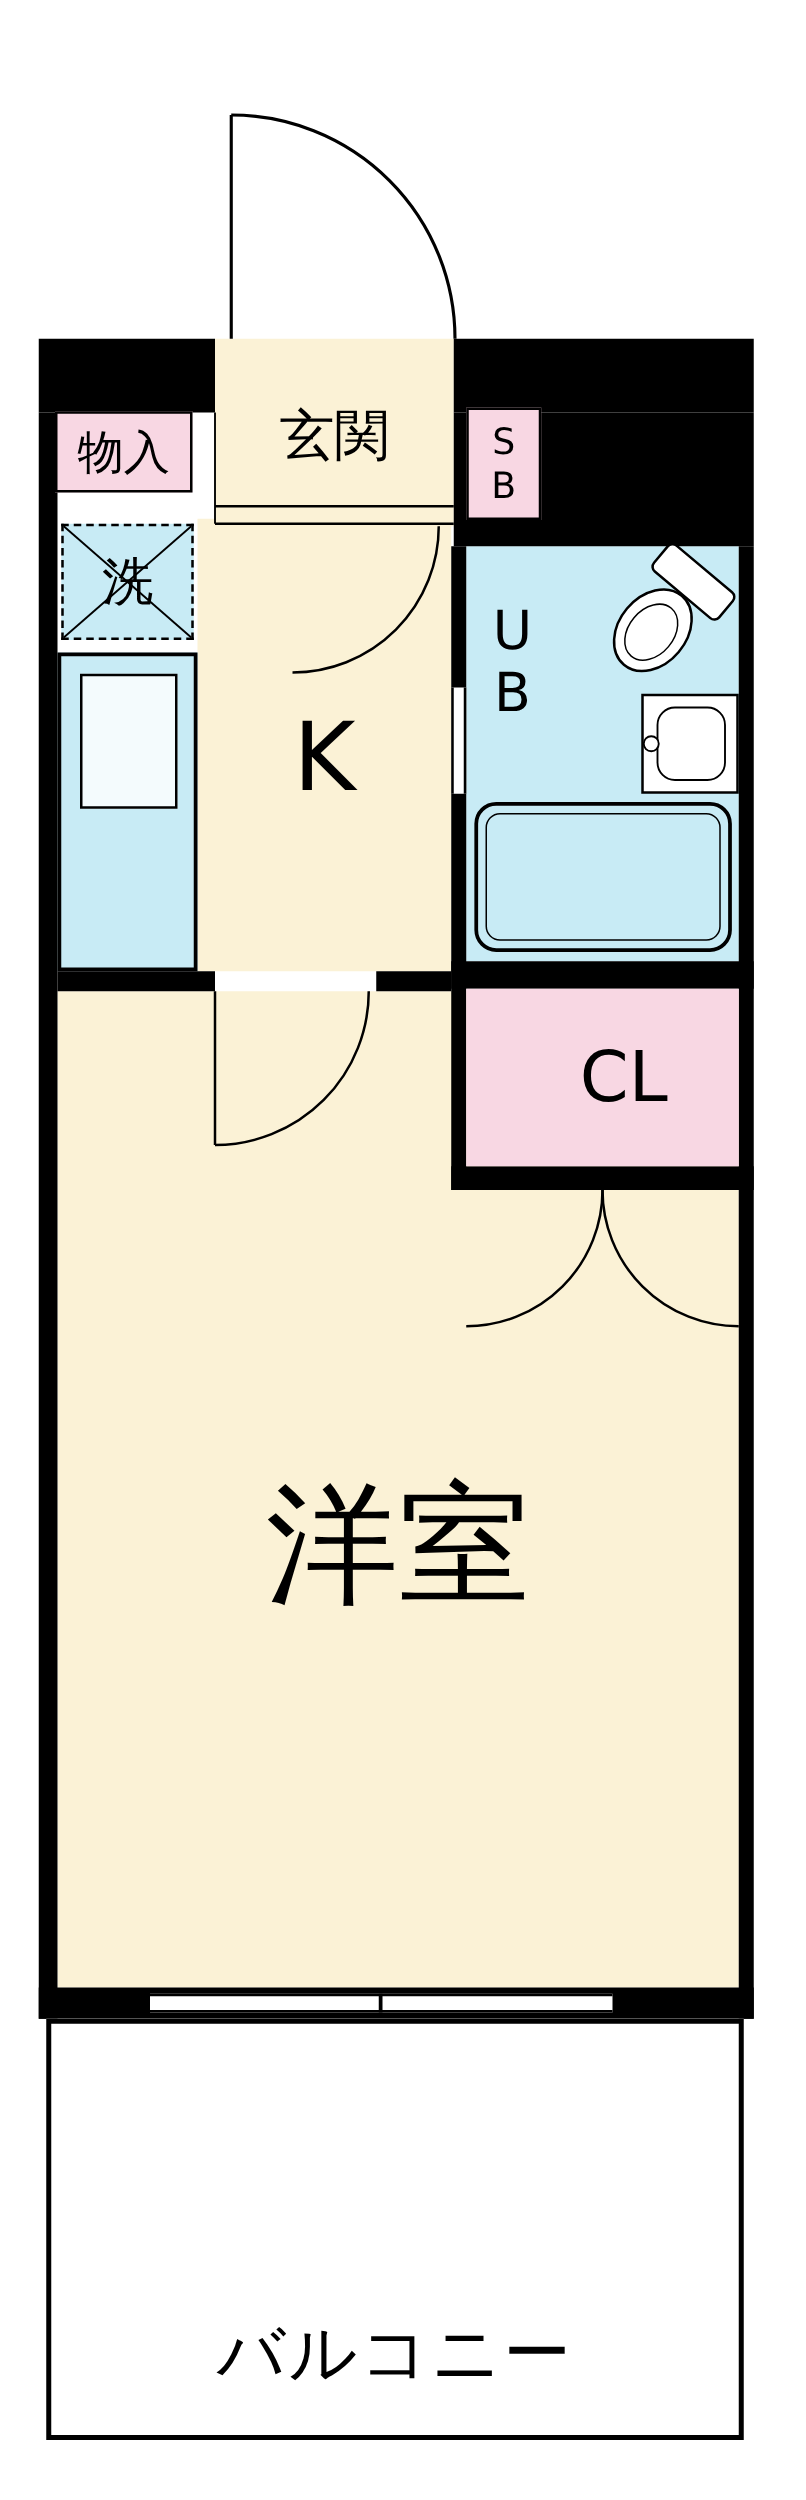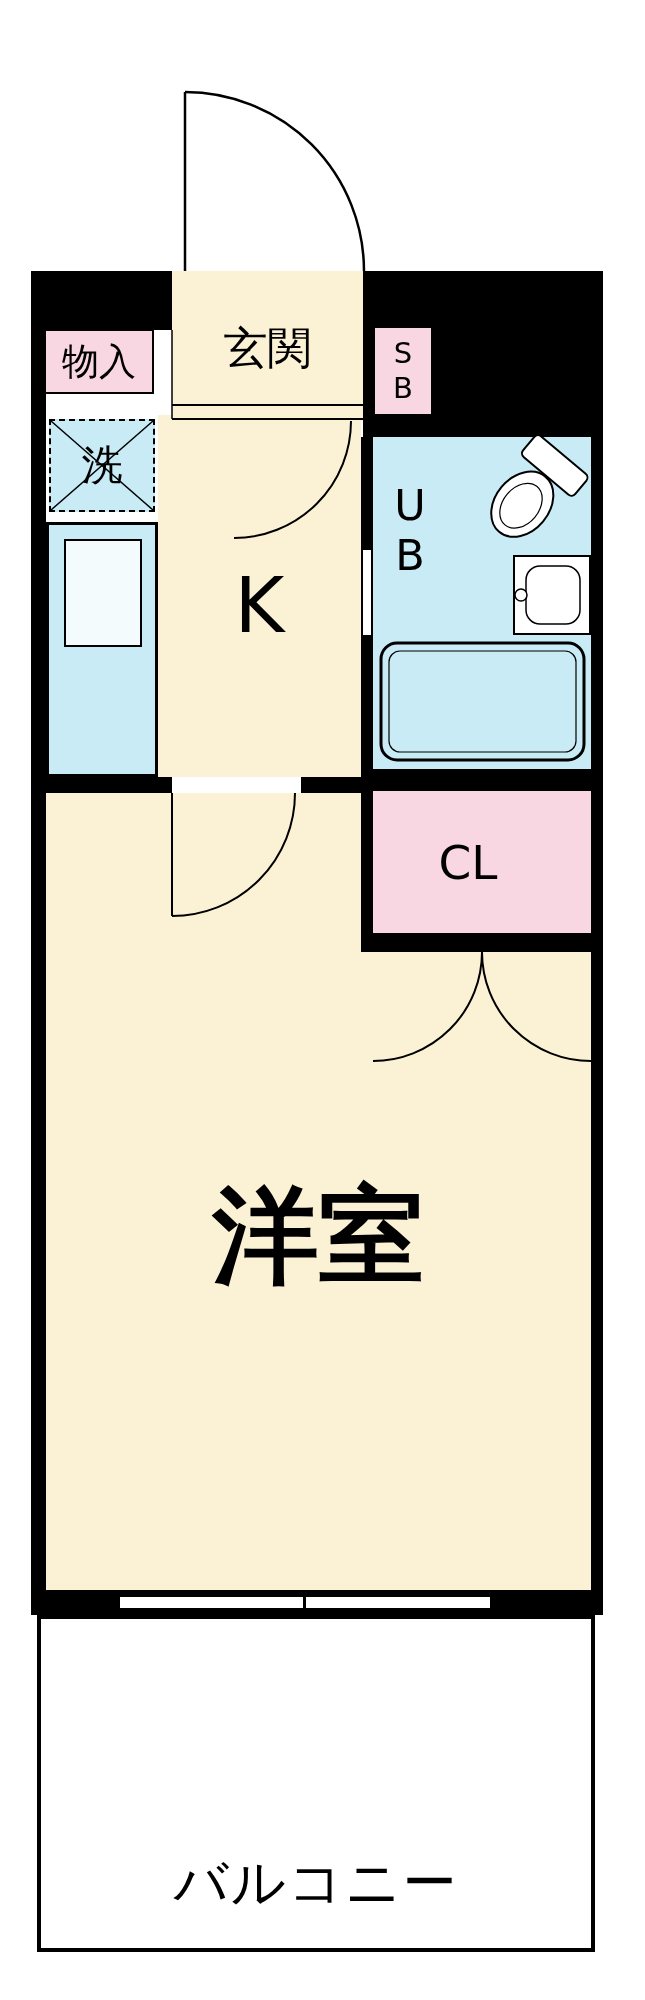--- a/index.html
+++ b/index.html
@@ -94,23 +94,23 @@
   <div class="lbl" style="left:49px;top:419px;width:106px;height:93px;font-size:41px;">
     <span>洗</span>
   </div>
   <div class="lbl" style="left:158px;top:560px;width:203px;height:90px;font-size:76px;">
     <span>K</span>
   </div>
   <div class="lbl col" style="left:375px;top:475px;width:70px;height:110px;font-size:43px;line-height:50px;">
     <span>U</span>
     <span>B</span>
   </div>
-  <div class="lbl" style="left:361px;top:791px;width:214px;height:142px;font-size:47px;">
+  <div class="lbl" style="left:392px;top:791px;width:214px;height:142px;font-size:56px;">
     <span>CL</span>
   </div>
-  <div class="lbl col" style="left:46px;top:1085px;width:545px;height:300px;font-size:106px;line-height:145px;font-weight:bold;">
+  <div class="lbl col" style="left:46px;top:1085px;width:545px;height:300px;font-size:106px;line-height:145px;font-weight:normal;">
     <span>洋室</span>
   </div>
   <div class="lbl" style="left:37px;top:1848px;width:558px;height:70px;font-size:54px;letter-spacing:2px;">
     <span>バルコニー</span>
   </div>
 
 </div>
 
 </body></html>

